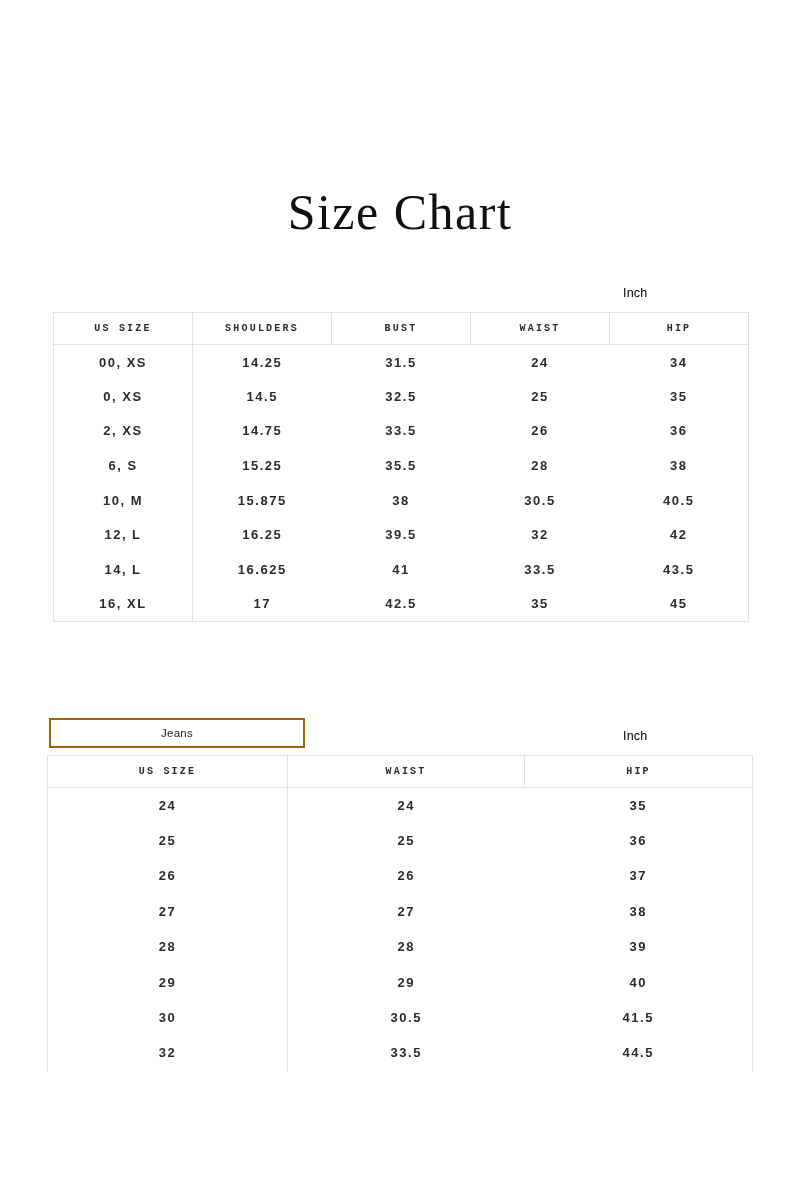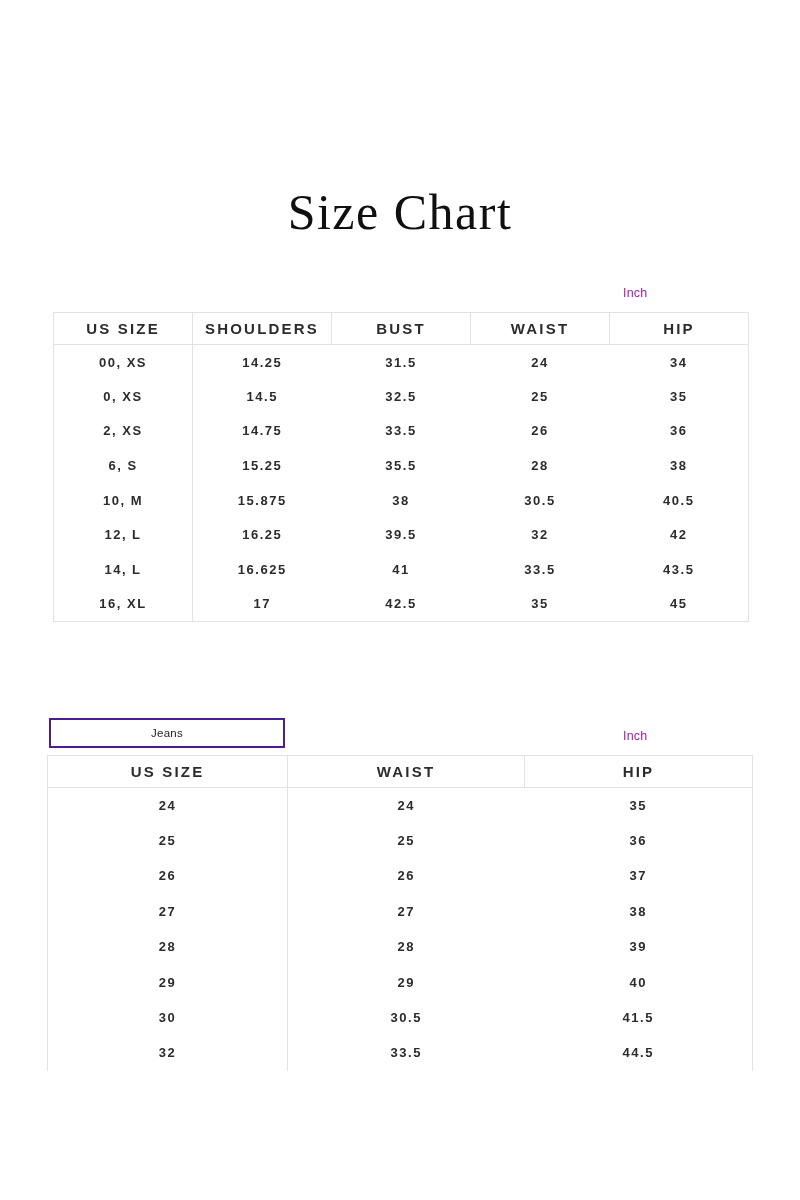--- a/index.html
+++ b/index.html
@@ -13,43 +13,43 @@
   .title {
     position:absolute; top:187px; left:0; width:800px;
     text-align:center;
     font-family:"Liberation Serif", serif;
     font-weight:400; font-size:50px; line-height:1;
     letter-spacing:1.5px; color:#101010;
   }
 
   .unit-label {
     position:absolute; left:623px;
-    font-size:12.5px; color:#a21caf; letter-spacing:0.2px;
+    font-size:12.5px; color:#000000; letter-spacing:0.2px;
   }
   .unit-label.first  { top:286px; }
   .unit-label.second { top:729px; }
 
   .jeans-button {
     position:absolute; top:718px; left:49px;
-    width:236px; height:30px;
-    background:#ffffff; border:2px solid #4c1d95;
+    width:256px; height:30px;
+    background:#ffffff; border:2px solid #a16207;
     display:flex; align-items:center; justify-content:center;
     font-size:11.5px; color:#1e1e1e; letter-spacing:0.3px;
     cursor:pointer;
   }
 
   table.size-table {
     position:absolute; border-collapse:collapse; table-layout:fixed;
     color:#2c2c2c; background:#ffffff;
   }
   table.size-table th {
-    font-size:15px; font-weight:700; letter-spacing:2.2px;
+    font-size:10px; font-weight:700; letter-spacing:2.2px;
     text-align:center; vertical-align:middle;
     border-top:1px solid #e2e2e2; border-bottom:1px solid #e2e2e2;
-    height:32px; white-space:nowrap;
+    height:32px; white-space:nowrap;font-family:Liberation Mono, monospace;
   }
   table.size-table thead th:not(:last-child) { border-right:1px solid #e2e2e2; }
   table.size-table { border-left:1px solid #e2e2e2; border-right:1px solid #e2e2e2; }
   table.size-table td {
     font-size:13px; font-weight:600; letter-spacing:1.5px;
     text-align:center; vertical-align:middle; white-space:nowrap;
   }
   table.size-table tbody td:first-child { border-right:1px solid #e2e2e2; }
 
   table.table-tops { top:312px; left:53px; width:695px; border-bottom:1px solid #e2e2e2; }

